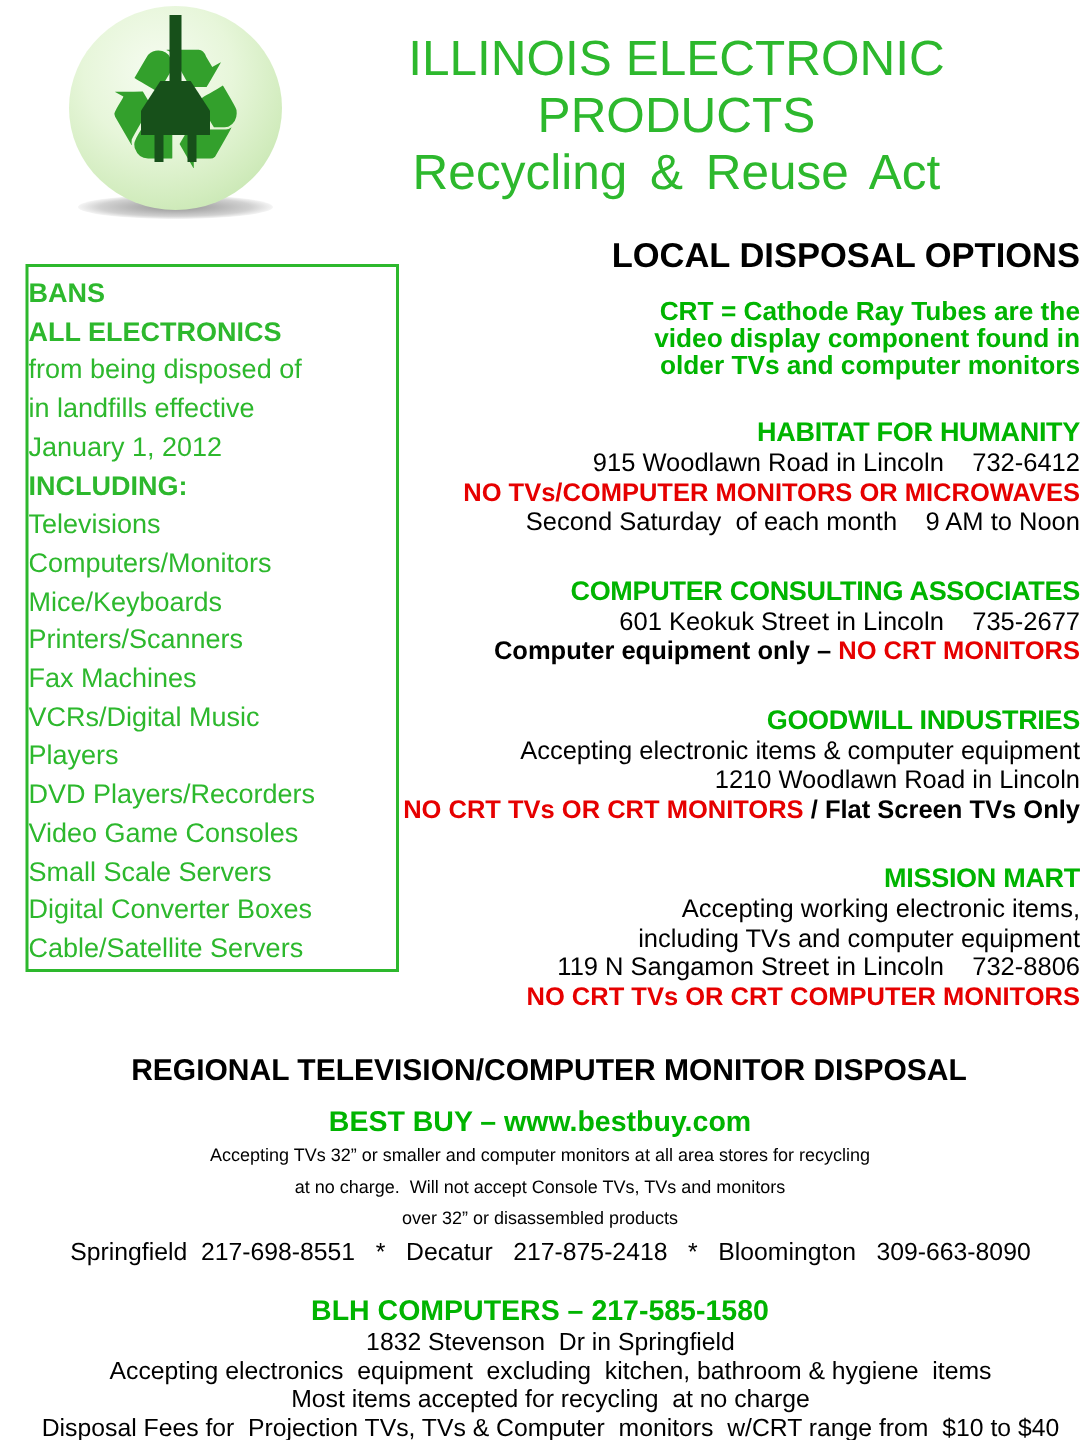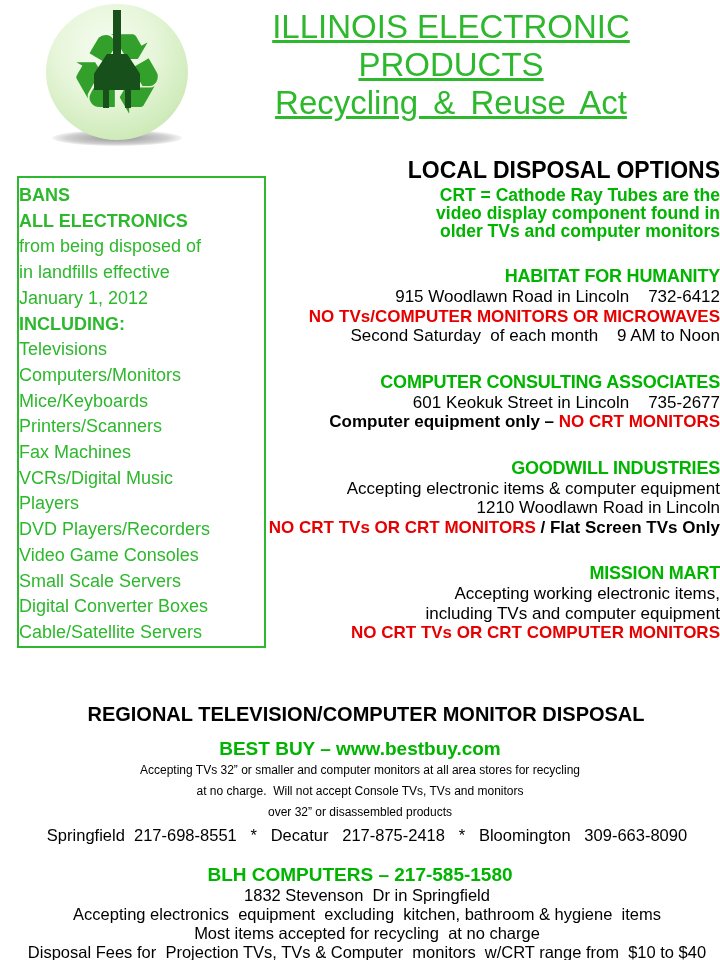--- a/index.html
+++ b/index.html
@@ -26,35 +26,35 @@
   .recycle-glyph{position:absolute;left:0;top:6px;width:142px;text-align:center;
     font-family:"DejaVu Sans",sans-serif;font-size:112px;line-height:128px;color:#33a02c;}
   .plug{position:absolute;left:0;top:0;width:142px;height:136px;}
   .plug-cord{position:absolute;left:67px;top:6px;width:8px;height:46px;background:#17501a;}
   .plug-body{position:absolute;left:48px;top:50px;width:46px;height:36px;background:#17501a;
     clip-path:polygon(28% 0,72% 0,100% 55%,100% 100%,0 100%,0 55%);}
   .plug-prongs span{position:absolute;top:86px;width:6px;height:18px;background:#17501a;display:block;}
   .plug-prongs span:first-child{left:57px;}
   .plug-prongs span:last-child{left:79px;}
 
-  .title{position:absolute;left:212px;top:8px;width:478px;text-align:center;
-    color:var(--green-title);font-size:33px;line-height:38px;font-weight:normal;text-decoration:underline;}
+  .title{position:absolute;left:212px;top:20px;width:478px;text-align:center;
+    color:var(--green-title);font-size:33px;line-height:38px;font-weight:normal;}
   .title .line3{word-spacing:6px;}
 
   
   .bans-box{position:absolute;left:17px;top:176px;width:249px;height:472px;
     border:2px solid var(--green-title);text-align:left;color:var(--green-title);
     font-size:18px;line-height:25.7px;padding-top:5px;overflow:hidden;}
   .bans-line{white-space:pre-wrap;}
   .bans-line.bold{font-weight:bold;}
 
   
   .local-col{position:absolute;left:268px;top:157px;width:452px;text-align:right;}
   .local-title{font-size:23px;font-weight:bold;color:var(--black);line-height:27px;letter-spacing:0px;}
-  .crt-note{margin-top:2px;color:var(--green-head);font-weight:bold;font-size:17.5px;line-height:18px;}
+  .crt-note{margin-top:14px;color:var(--green-head);font-weight:bold;font-size:17.5px;line-height:18px;}
   .org{margin-top:26px;}
   .org-name{color:var(--green-head);font-weight:bold;font-size:18px;line-height:21px;letter-spacing:-0.2px;}
   .org-line{font-size:17px;line-height:19.5px;color:var(--black);white-space:pre-wrap;}
   .org-line .seg-warning,.org-line.warning{color:var(--red);font-weight:bold;}
   .org-line .seg-bold-black{color:var(--black);font-weight:bold;}
 
   
   .regional{position:absolute;left:0;top:701px;width:720px;text-align:center;}
   .regional-title{font-size:20px;font-weight:bold;color:var(--black);line-height:27px;padding-left:12px;}
   .r-entry .r-name{color:var(--green-head);font-weight:bold;font-size:19px;line-height:22px;}
@@ -135,20 +135,21 @@
         <div class="org">
           <div class="org-name">GOODWILL INDUSTRIES</div>
           <div class="org-line plain">Accepting electronic items &amp; computer equipment</div>
           <div class="org-line plain">1210 Woodlawn Road in Lincoln</div>
           <div class="org-line"><span class="seg-warning">NO CRT TVs OR CRT MONITORS</span><span class="seg-bold-black"> / Flat Screen TVs Only</span></div>
         </div>
         <div class="org">
           <div class="org-name">MISSION MART</div>
           <div class="org-line plain">Accepting working electronic items,</div>
           <div class="org-line plain">including TVs and computer equipment</div>
+          <div class="org-line plain">119 N Sangamon Street in Lincoln    732-8806</div>
           <div class="org-line warning">NO CRT TVs OR CRT COMPUTER MONITORS</div>
         </div>
       </div>
   </section>
 
   <section class="regional">
     <div class="regional-title">REGIONAL  TELEVISION/COMPUTER MONITOR DISPOSAL</div>
     <div id="regional-entries">
         <div class="r-entry">
           <div class="r-name">BEST BUY – www.bestbuy.com</div>

